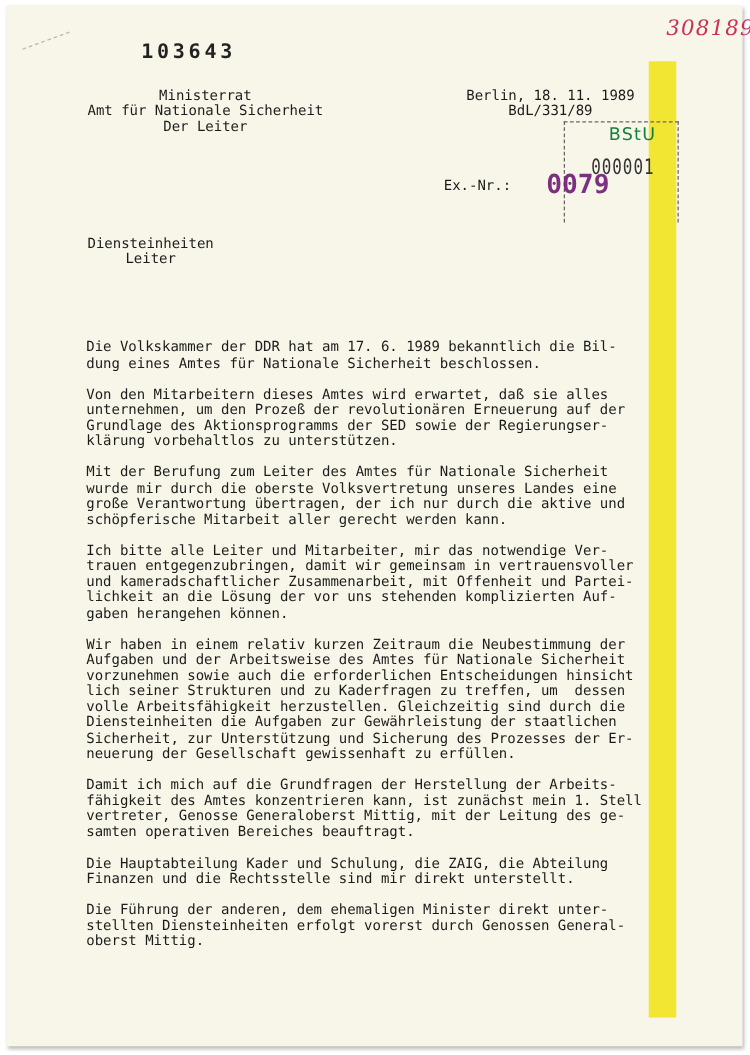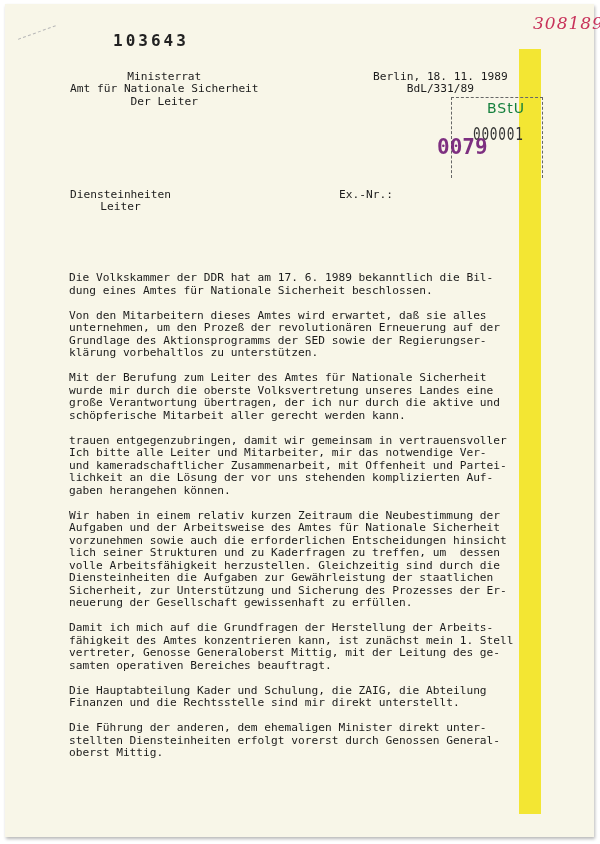--- a/index.html
+++ b/index.html
@@ -50,23 +50,22 @@
       position: absolute; left: 482px; top: 96px;
       font-family: "DejaVu Sans", sans-serif; font-size: 14px;
       color: #15803d; letter-spacing: 1px;
     }
     .stamp-serial {
       position: absolute; left: 468px; top: 120px;
       font-family: "DejaVu Sans Mono", monospace; font-size: 17px;
       color: #333; letter-spacing: 1px; transform: scaleX(0.75); transform-origin: left;
     }
     .ex-label {
-      position: absolute; left: 334px; top: 138px;
+      position: absolute; left: 350px; top: 138px;
       font-size: 11.2px;
-      margin-top: 46px;
     }
     .ex-number {
       position: absolute; left: 432px; top: 131px;
       font-family: "DejaVu Sans Mono", monospace; font-size: 21px; font-weight: bold;
       color: #701a75; letter-spacing: 0px; opacity: 0.9;
     }
     .recipient {
       position: absolute; left: 65px; top: 185px;
       font-size: 11.2px; line-height: 12.4px;
     }
@@ -127,22 +126,22 @@
       <div>Grundlage des Aktionsprogramms der SED sowie der Regierungser-</div>
       <div>klärung vorbehaltlos zu unterstützen.</div>
     </div>
     <div class="para">
       <div>Mit der Berufung zum Leiter des Amtes für Nationale Sicherheit</div>
       <div>wurde mir durch die oberste Volksvertretung unseres Landes eine</div>
       <div>große Verantwortung übertragen, der ich nur durch die aktive und</div>
       <div>schöpferische Mitarbeit aller gerecht werden kann.</div>
     </div>
     <div class="para">
+      <div>Ich bitte alle Leiter und Mitarbeiter, mir das notwendige Ver-</div>
       <div>trauen entgegenzubringen, damit wir gemeinsam in vertrauensvoller</div>
-      <div>Ich bitte alle Leiter und Mitarbeiter, mir das notwendige Ver-</div>
       <div>und kameradschaftlicher Zusammenarbeit, mit Offenheit und Partei-</div>
       <div>lichkeit an die Lösung der vor uns stehenden komplizierten Auf-</div>
       <div>gaben herangehen können.</div>
     </div>
     <div class="para">
       <div>Wir haben in einem relativ kurzen Zeitraum die Neubestimmung der</div>
       <div>Aufgaben und der Arbeitsweise des Amtes für Nationale Sicherheit</div>
       <div>vorzunehmen sowie auch die erforderlichen Entscheidungen hinsicht</div>
       <div>lich seiner Strukturen und zu Kaderfragen zu treffen, um  dessen</div>
       <div>volle Arbeitsfähigkeit herzustellen. Gleichzeitig sind durch die</div>

